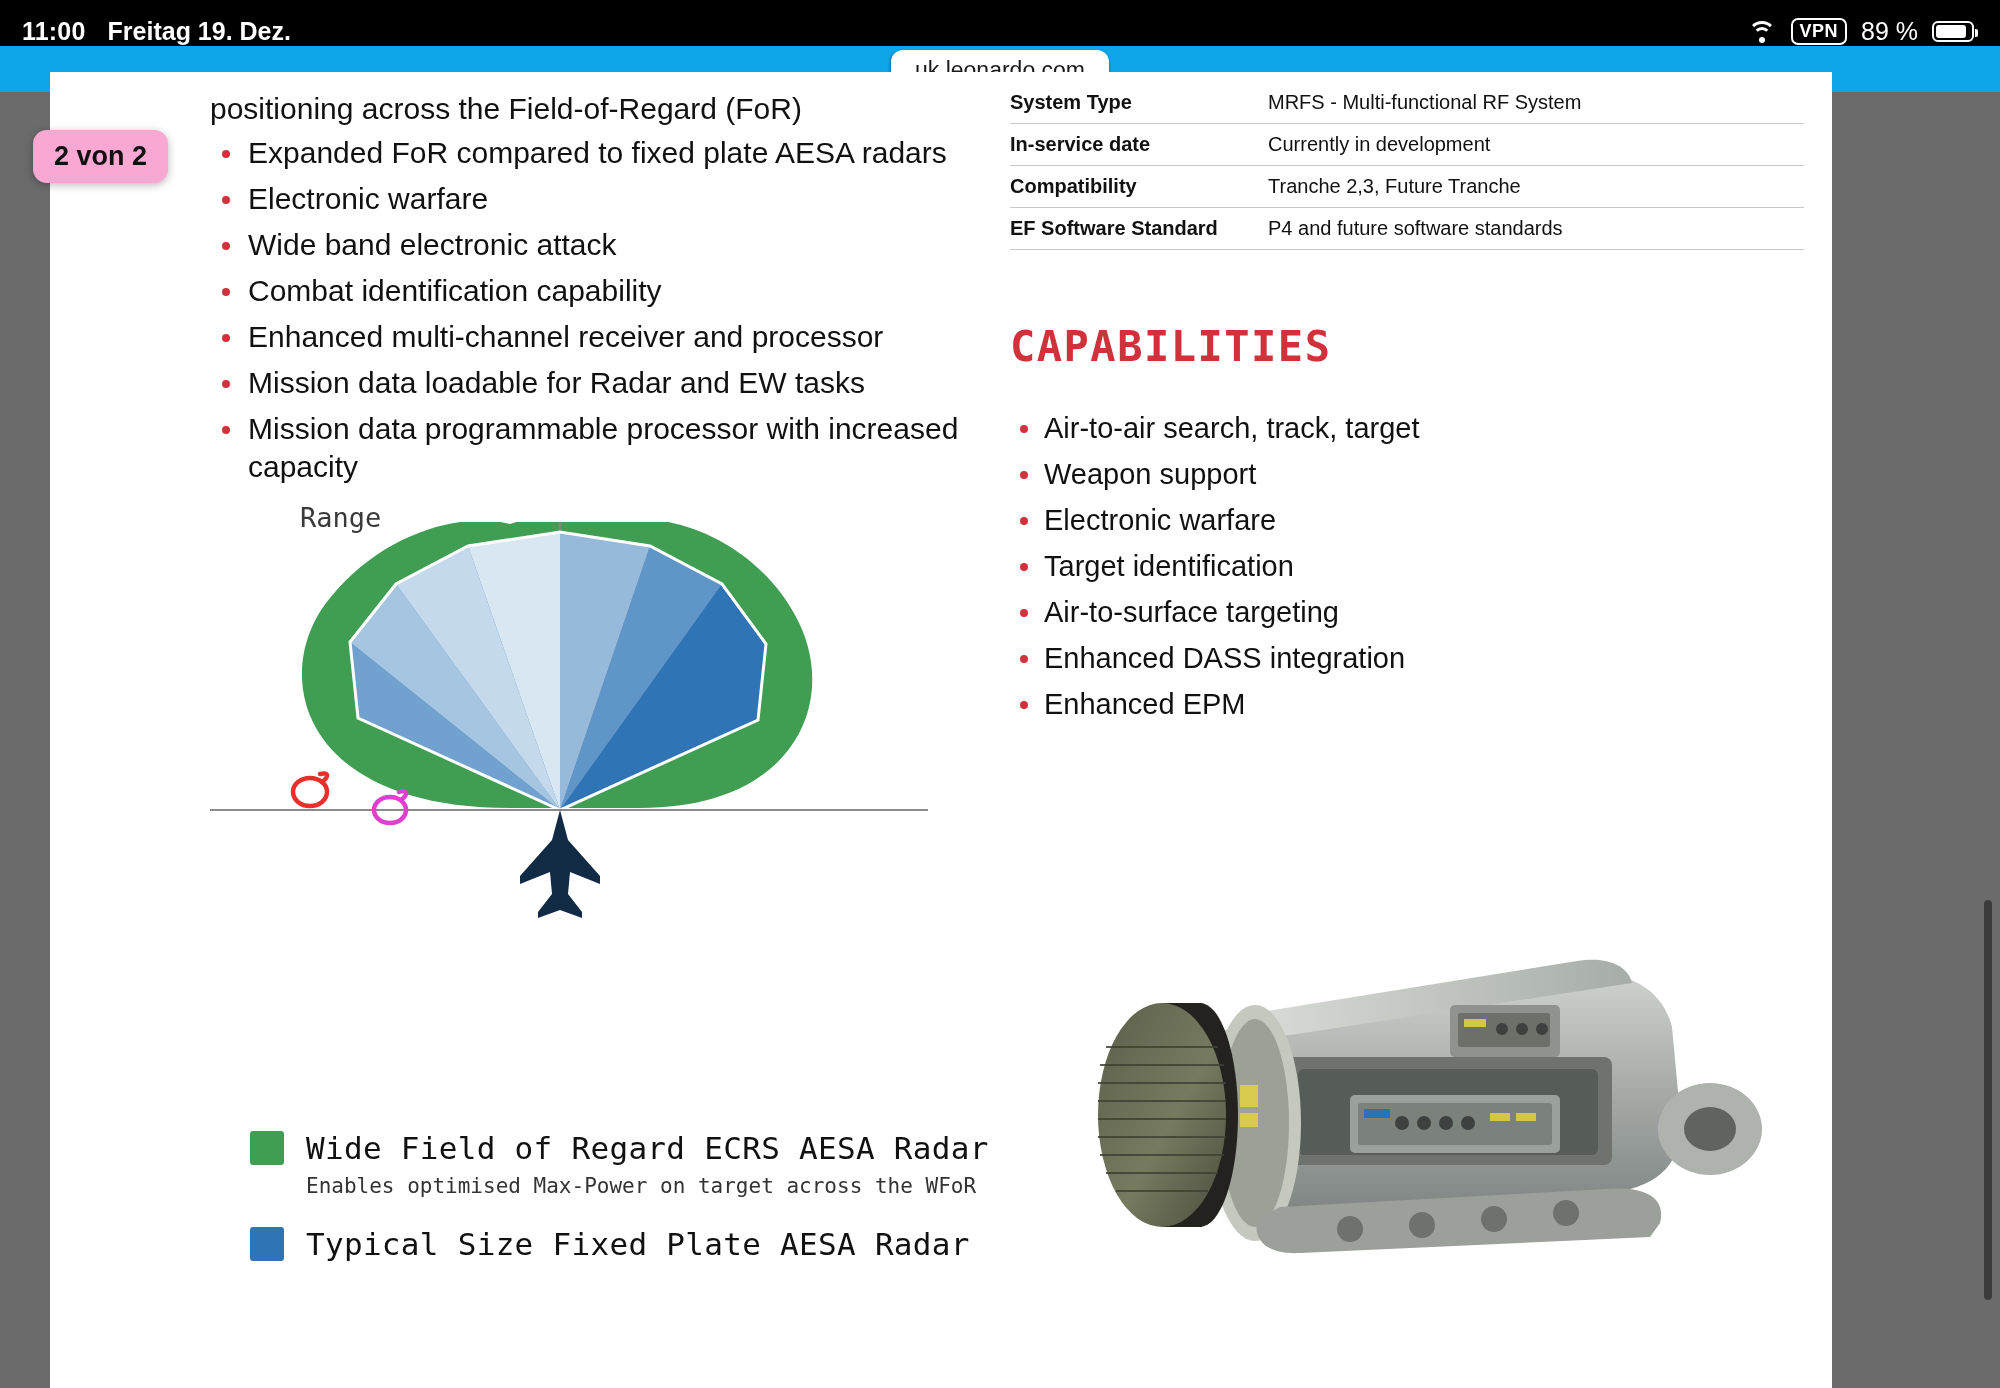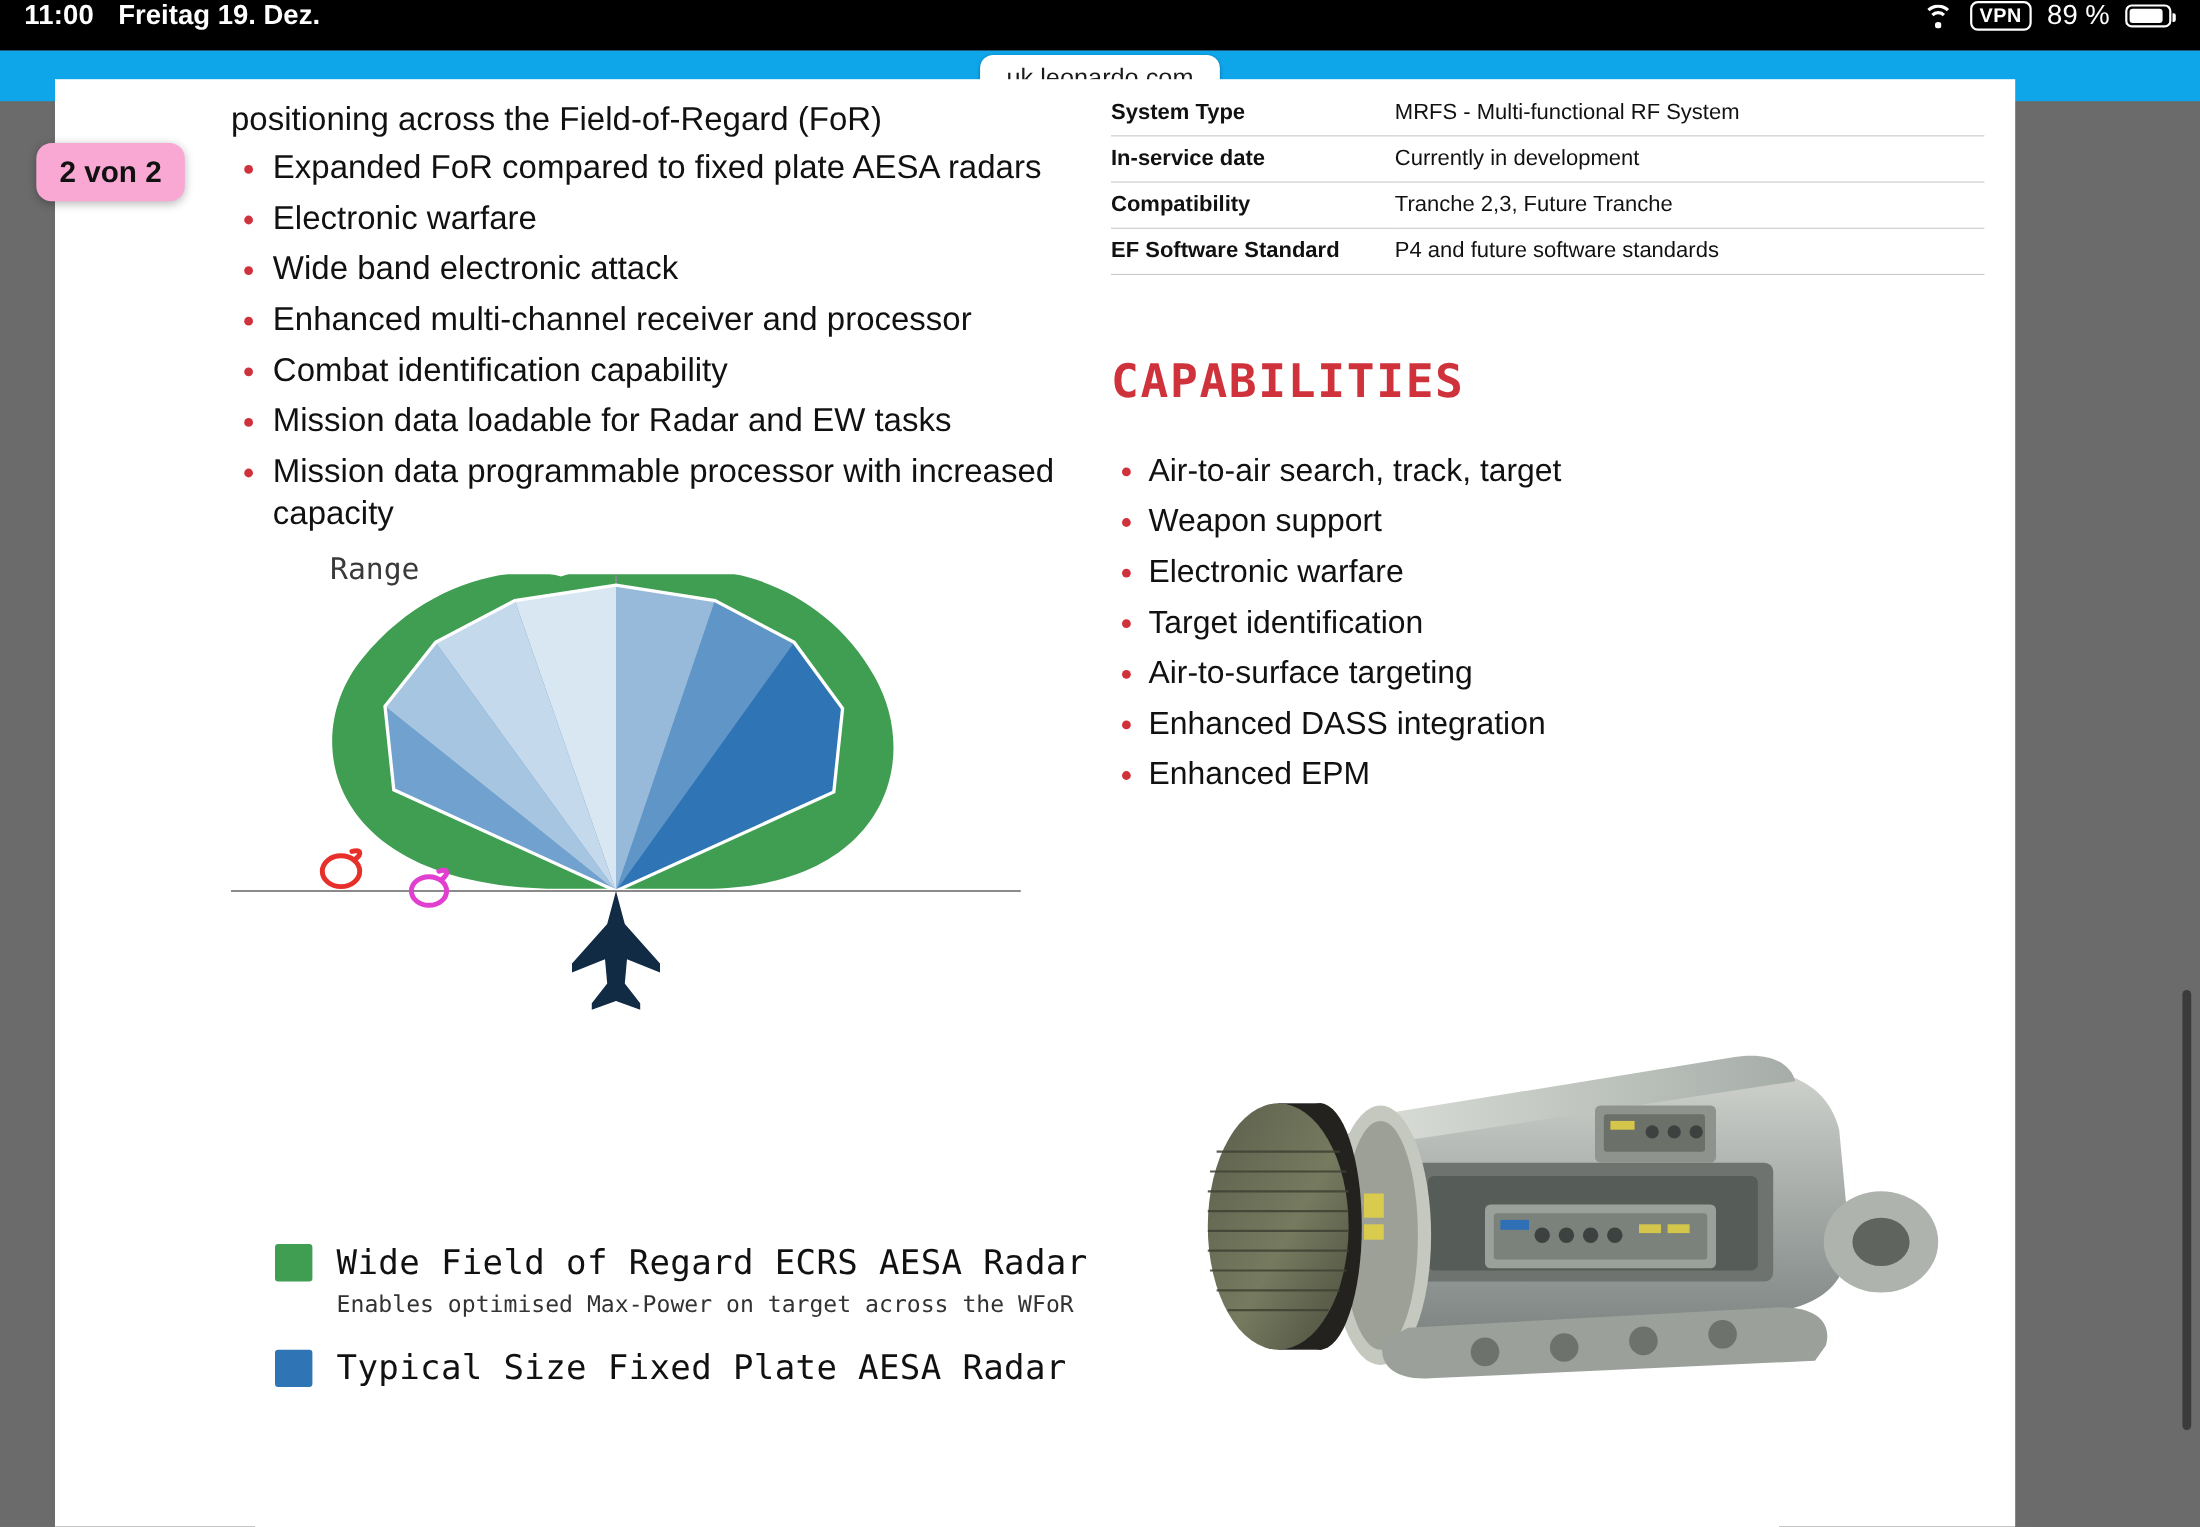--- a/index.html
+++ b/index.html
@@ -8,21 +8,21 @@
     background: #6e6e6e;
     font-family: "Liberation Sans", sans-serif;
     overflow: hidden;
   }
   #root { position: relative; width: 2000px; height: 1388px; background: #6b6b6b; }
 
   
   .statusbar {
     position: absolute; left: 0; top: 0; width: 2000px; height: 46px;
     background: #000; color: #fff;
-    display: flex; align-items: flex-start;
+    display: flex; align-items: flex-end;
     font-size: 25px; font-weight: 600;
   }
   .sb-time { margin-left: 22px; letter-spacing: .2px; }
   .sb-date { margin-left: 22px; font-weight: 600; }
   .sb-right { margin-left: auto; display: flex; align-items: center; gap: 14px; margin-right: 26px; }
   .wifi-icon { display: inline-block; width: 30px; height: 22px; position: relative; }
   .wifi-icon span {
     position: absolute; left: 50%; transform: translateX(-50%);
     border: 3px solid #fff; border-bottom-color: transparent;
     border-left-color: transparent; border-right-color: transparent;
@@ -183,22 +183,22 @@
     <div class="page-inner">
 
       <div class="ghost-row"></div>
 
       <div class="left-col">
         <div class="cont-line">positioning across the Field-of-Regard (FoR)</div>
         <ul class="bullets">
           <li>Expanded FoR compared to fixed plate AESA radars</li>
           <li>Electronic warfare</li>
           <li>Wide band electronic attack</li>
+          <li>Combat identification capability</li>
           <li>Enhanced multi-channel receiver and processor</li>
-          <li>Combat identification capability</li>
           <li>Mission data loadable for Radar and EW tasks</li>
           <li>Mission data programmable processor with increased capacity</li>
         </ul>
       </div>
 
       <div class="chart">
         <div class="chart-axis-label">Range</div>
         <svg width="760" height="420" viewBox="0 0 760 420">
 
           <path fill="#3f9e52" d="M300 288

